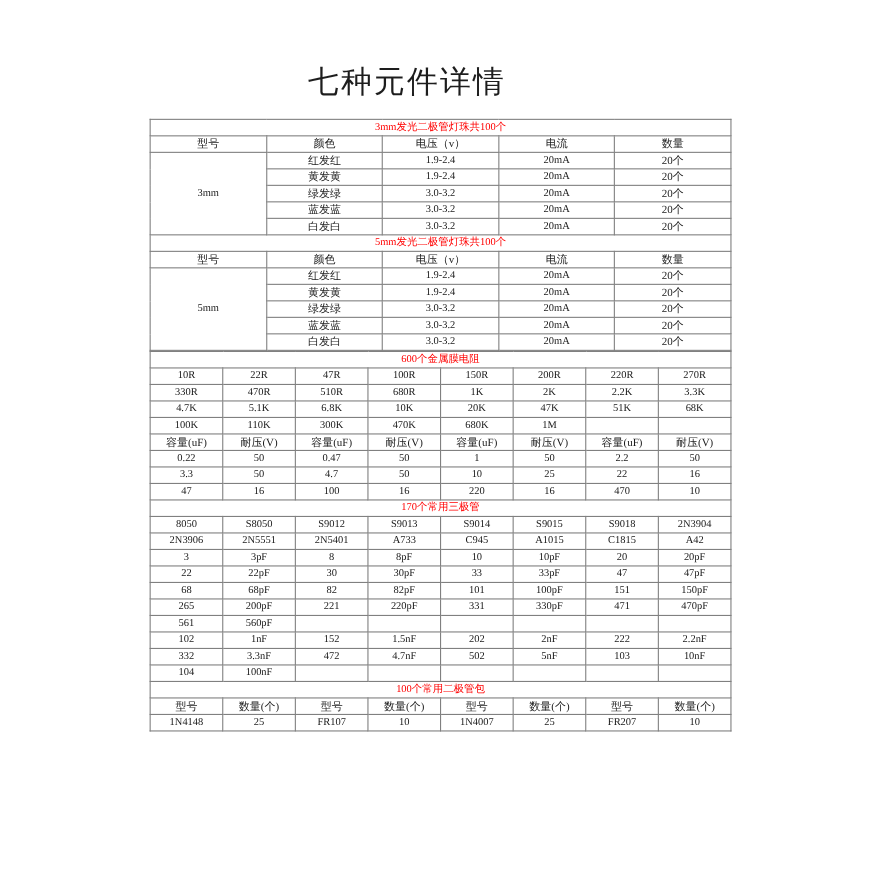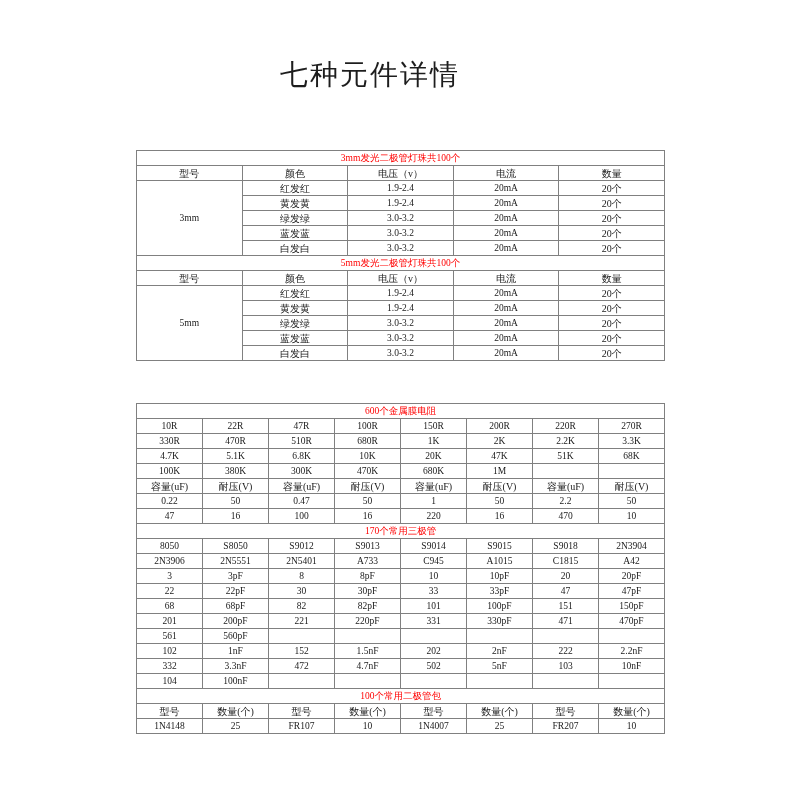--- a/index.html
+++ b/index.html
@@ -29,21 +29,20 @@
     left:136px; top:108px;
     width:529px;
   }
 
   table.grid{
     border-collapse:collapse;
     table-layout:fixed;
     width:529px;
     font-size:9.5px;
     line-height:11px;
-    margin-top:42px;
   }
   table.grid td{
     border:1px solid #808080;
     height:14px;
     text-align:center;
     vertical-align:middle;
     padding:0 1px;
     white-space:nowrap;
     overflow:hidden;
     font-family:"Liberation Serif","DejaVu Serif",serif;
@@ -194,21 +193,21 @@
           <td>5.1K</td>
           <td>6.8K</td>
           <td>10K</td>
           <td>20K</td>
           <td>47K</td>
           <td>51K</td>
           <td>68K</td>
         </tr>
         <tr>
           <td>100K</td>
-          <td>380K</td>
+          <td>110K</td>
           <td>300K</td>
           <td>470K</td>
           <td>680K</td>
           <td>1M</td>
           <td class="blank"></td>
           <td class="blank"></td>
         </tr>
 
         <tr>
           <td class="hdr cjk">容量(uF)</td>
@@ -224,20 +223,30 @@
           <td>0.22</td>
           <td>50</td>
           <td>0.47</td>
           <td>50</td>
           <td>1</td>
           <td>50</td>
           <td>2.2</td>
           <td>50</td>
         </tr>
         <tr>
+          <td>3.3</td>
+          <td>50</td>
+          <td>4.7</td>
+          <td>50</td>
+          <td>10</td>
+          <td>25</td>
+          <td>22</td>
+          <td>16</td>
+        </tr>
+        <tr>
           <td>47</td>
           <td>16</td>
           <td>100</td>
           <td>16</td>
           <td>220</td>
           <td>16</td>
           <td>470</td>
           <td>10</td>
         </tr>
 
@@ -289,21 +298,21 @@
           <td>68</td>
           <td>68pF</td>
           <td>82</td>
           <td>82pF</td>
           <td>101</td>
           <td>100pF</td>
           <td>151</td>
           <td>150pF</td>
         </tr>
         <tr>
-          <td>201</td>
+          <td>265</td>
           <td>200pF</td>
           <td>221</td>
           <td>220pF</td>
           <td>331</td>
           <td>330pF</td>
           <td>471</td>
           <td>470pF</td>
         </tr>
         <tr>
           <td>561</td>

